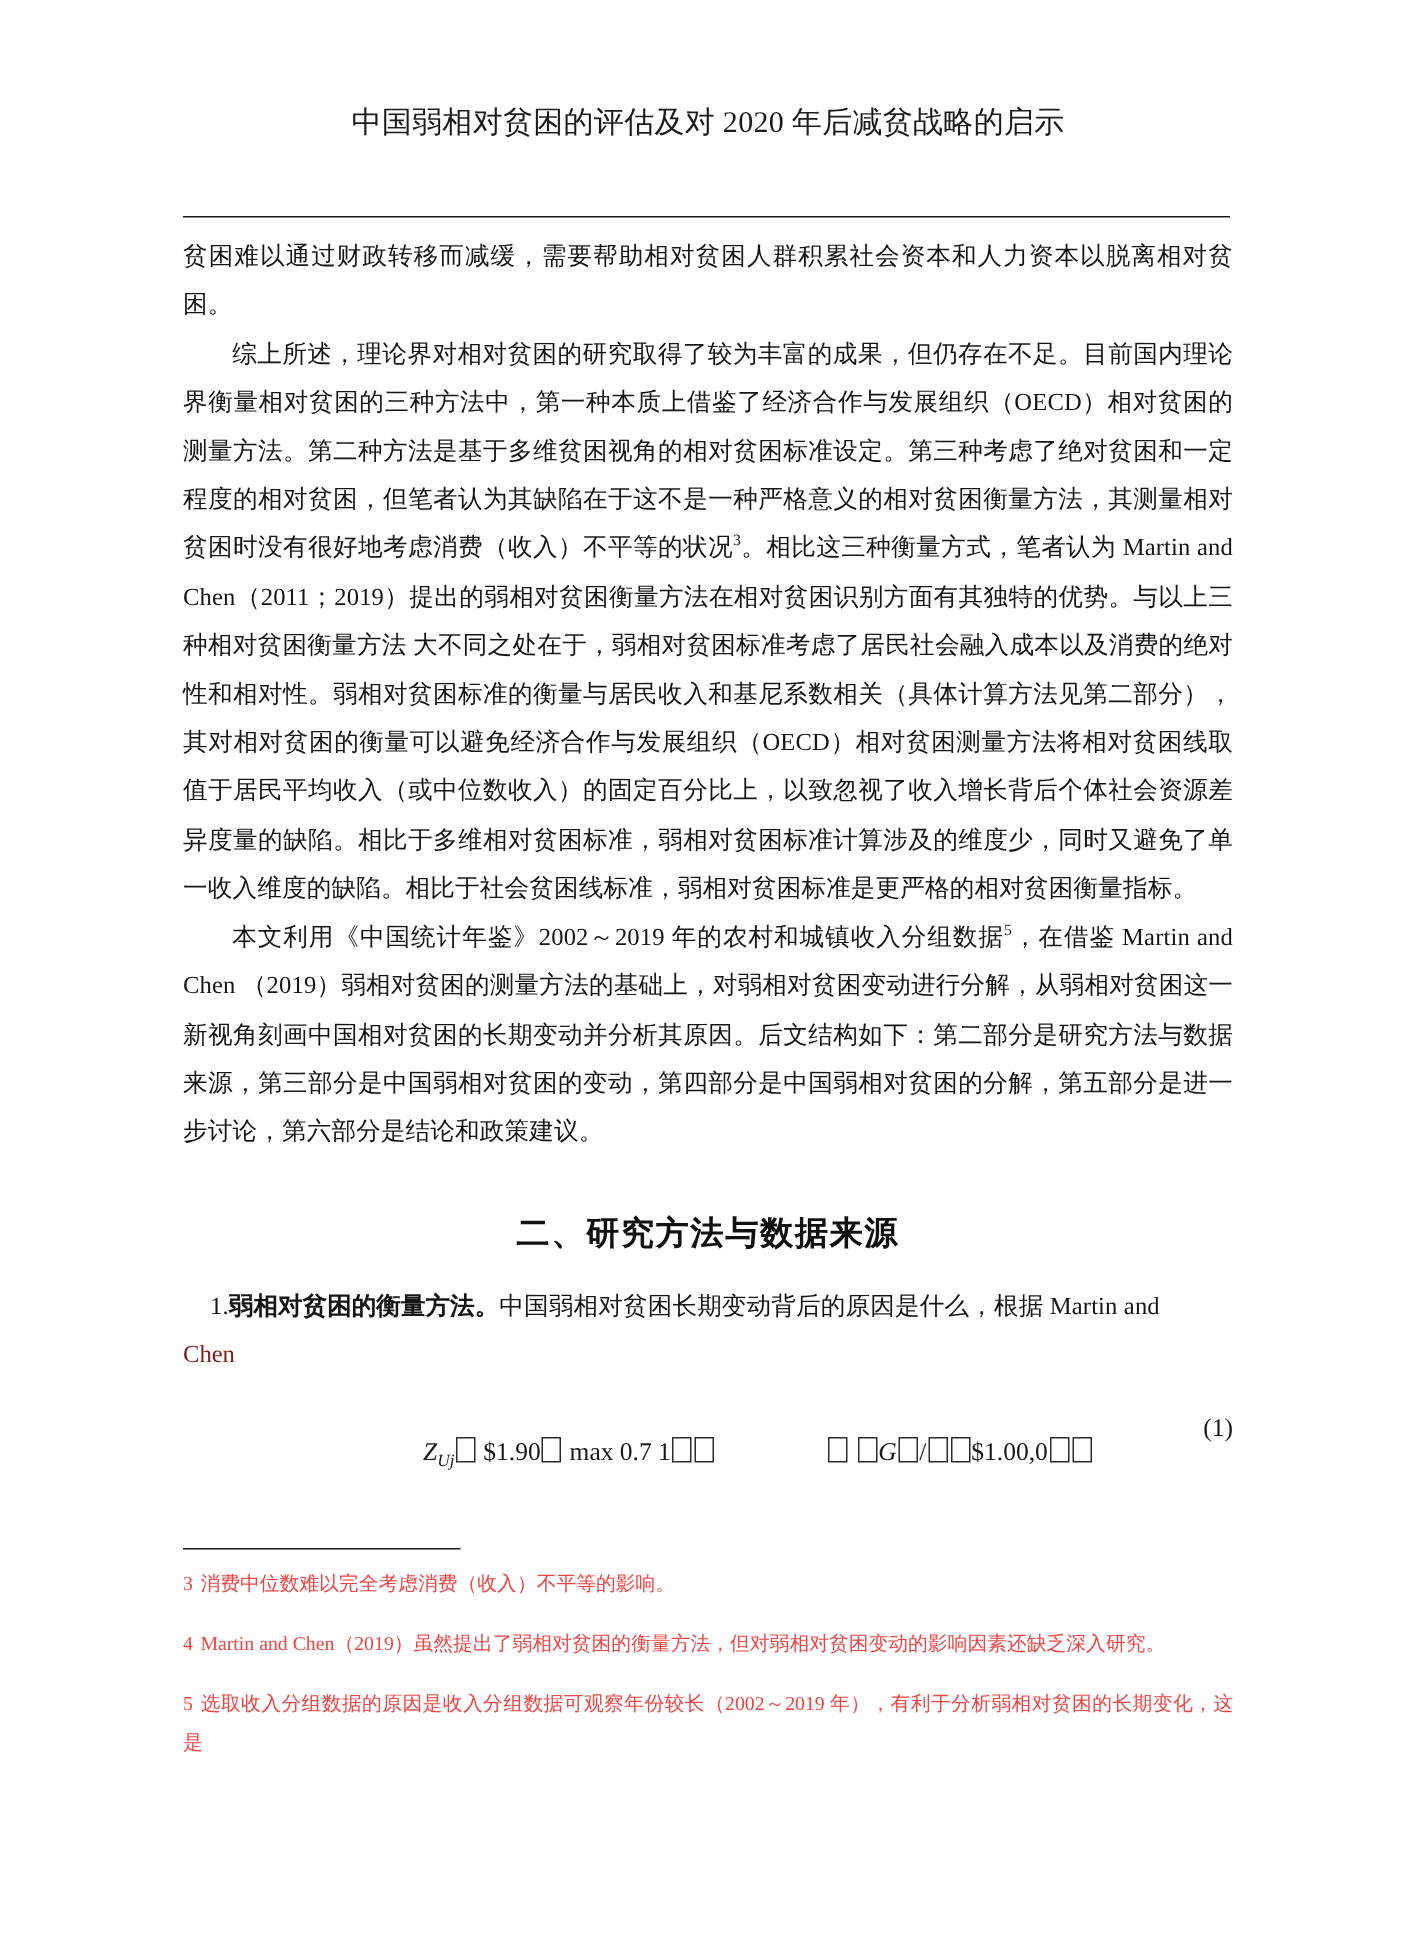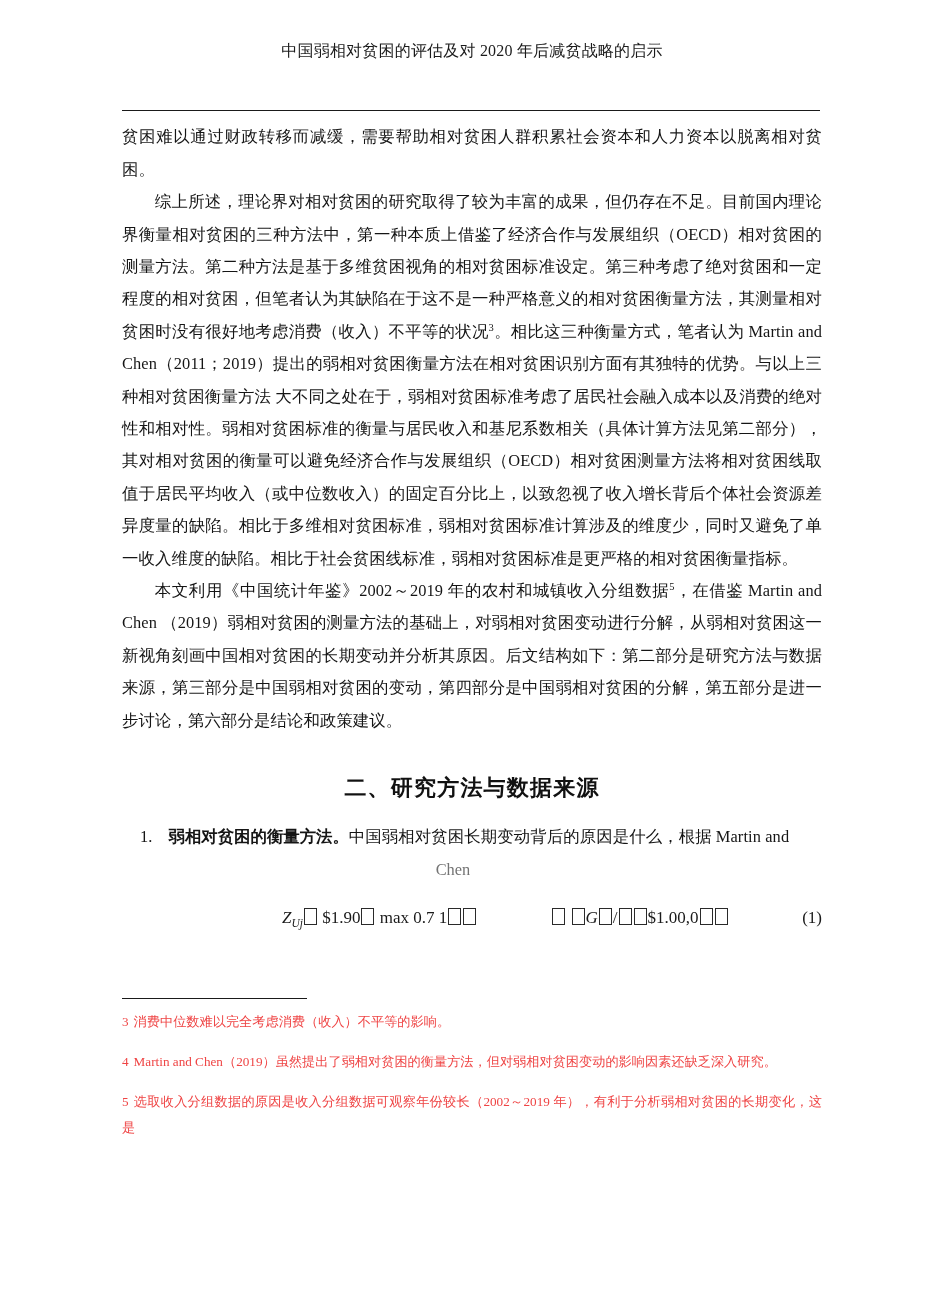--- a/index.html
+++ b/index.html
@@ -22,23 +22,23 @@
   .content {
     position: absolute;
     left: 122px;
     top: 0;
     width: 700px;
   }
 
   
   .runhead {
     text-align: center;
-    font-size: 16px;
+    font-size: 20px;
     letter-spacing: 0.2px;
-    padding-top: 40px;
+    padding-top: 68px;
     color: #1b1b1b;
     line-height: 1.4;
   }
   .head-rule {
     margin-top: 48px;
     border: 0;
     border-top: 1.6px solid #1a1a1a;
     width: 698px;
     margin-left: 0;
     margin-bottom: 0;
@@ -79,46 +79,45 @@
     font-size: 16.4px;
     letter-spacing: 0.6px;
     margin: 30px 0 0 0;
     text-indent: 1em;
     color: #111111;
   }
   .run-in-bold {
     font-family: "DejaVu Sans", "Liberation Sans", sans-serif;
     font-weight: 700;
     letter-spacing: 0px;
-    margin-left: 16px;
   }
   .para.numbered {
     margin-top: 18px;
     text-indent: 1.1em;
   }
   .rightline {
     font-size: 16.4px;
     line-height: 32.4px;
-    text-align: center;
+    text-align: left;
     margin: 0;
     padding-right: 38px;
-    color: #737373;
+    color: #7f1d1d;
   }
 
   
   .equation-row {
     position: relative;
     margin-top: 22px;
     height: 34px;
     font-size: 17px;
   }
   .equation-body {
     position: absolute;
     left: 160px;
-    top: 0;
+    top: 16px;
     white-space: pre;
     font-family: "Liberation Serif", "DejaVu Serif", serif;
   }
   .equation-body i { font-style: italic; }
   .eq-sub {
     font-size: 11.5px;
     font-style: italic;
     vertical-align: sub;
     line-height: 0;
   }

